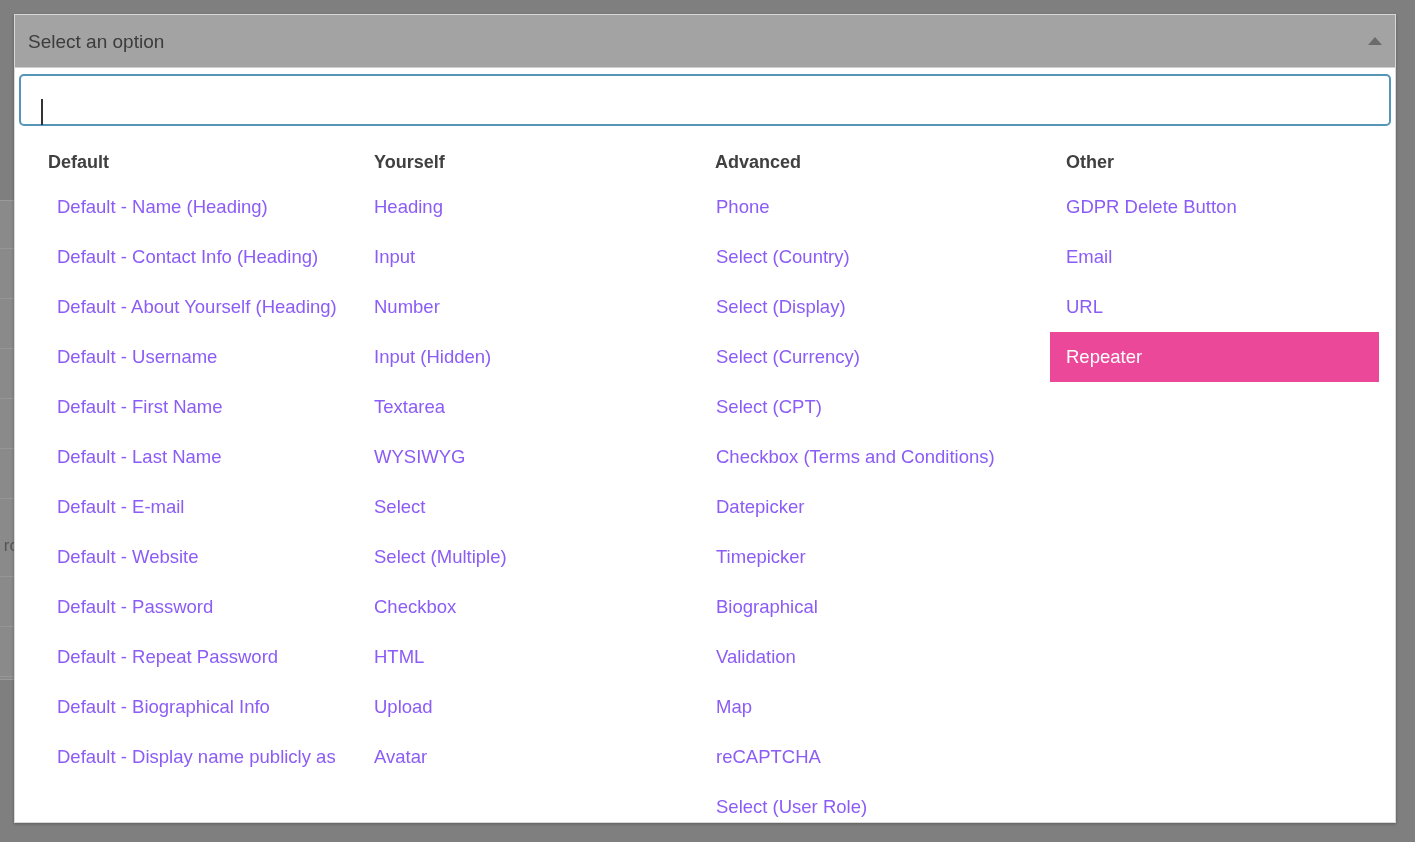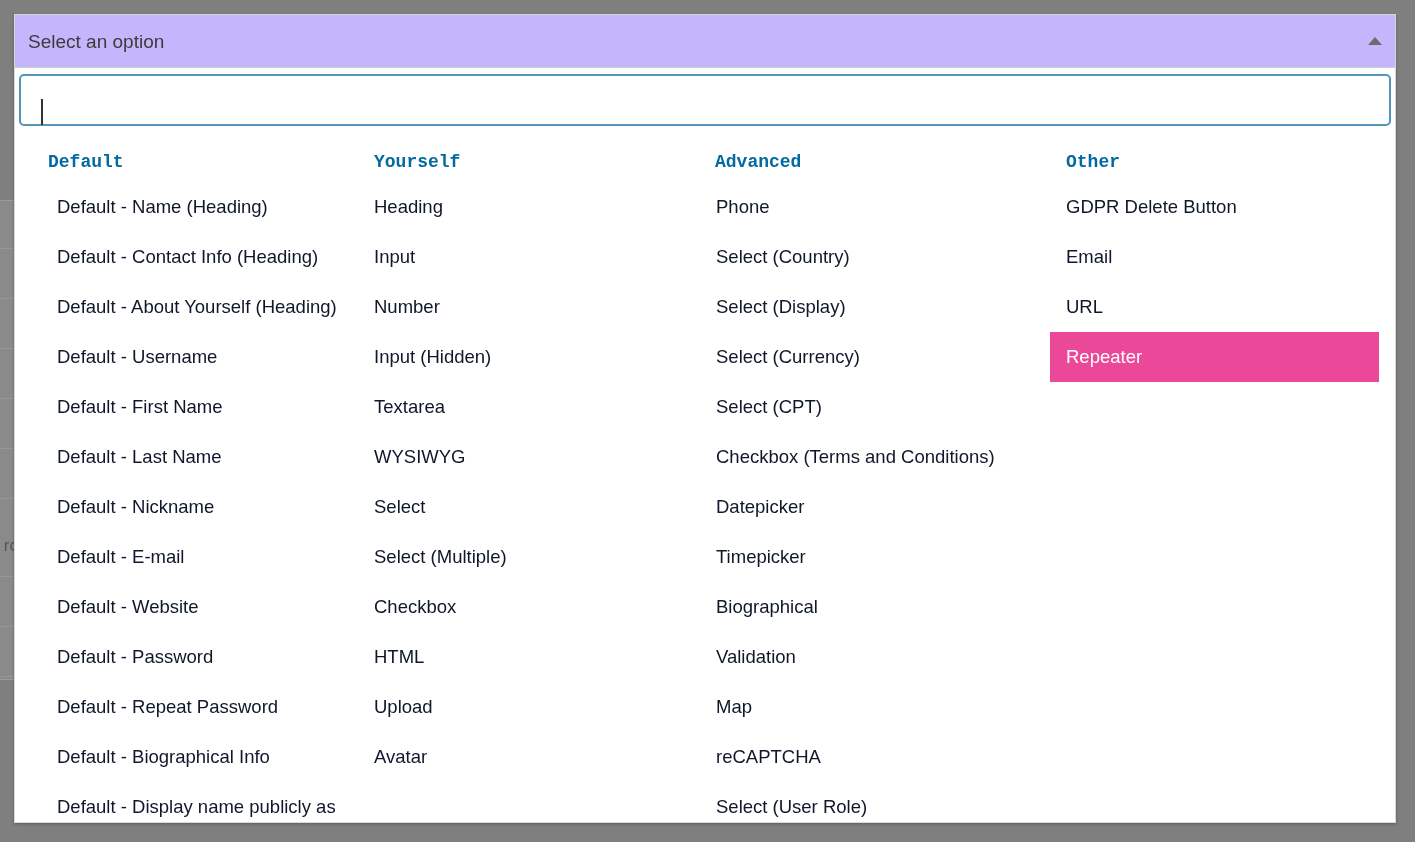--- a/index.html
+++ b/index.html
@@ -66,21 +66,21 @@
     display: flex;
     flex-direction: column;
     overflow: hidden;
   }
 
   
   #dd-header {
     position: relative;
     height: 53px;
     flex: 0 0 53px;
-    background: #c4b5fd;
+    background: #a3a3a3;
     border-bottom: 1px solid #cfcfcf;
     display: flex;
     align-items: center;
     box-sizing: border-box;
   }
   #dd-header-label {
     font-size: 19px;
     color: #3c3c3c;
     padding-left: 13px;
     line-height: 1;
@@ -143,33 +143,32 @@
     padding-top: 12px;
   }
   .opt-col.c0 { width: 345px; padding-left: 20px; }
   .opt-col.c1 { width: 345px; padding-left: 0px; }
   .opt-col.c2 { width: 345px; padding-left: 0px; }
   .opt-col.c3 { width: 329px; padding-left: 0px; }
 
   .opt-group-label {
     font-size: 18px;
     font-weight: bold;
-    color: #0369a1;
+    color: #404040;
     height: 40px;
     line-height: 40px;
     padding-left: 14px;
     box-sizing: border-box;
     white-space: nowrap;
-    font-family: Liberation Mono, monospace;
   }
   .opt-item {
     height: 50px;
     line-height: 50px;
     font-size: 18.5px;
-    color: #0f172a;
+    color: #8b5cf6;
     padding-left: 24px;
     box-sizing: border-box;
     white-space: nowrap;
     overflow: hidden;
     text-overflow: ellipsis;
   }
   .opt-item.selected {
     background: #ec4899;
     color: #ffffff;
   }
@@ -213,21 +212,20 @@
 
   <div id="dd-body">
     <div class="opt-col c0">
         <div class="opt-group-label">Default</div>
         <div class="opt-item">Default - Name (Heading)</div>
         <div class="opt-item">Default - Contact Info (Heading)</div>
         <div class="opt-item">Default - About Yourself (Heading)</div>
         <div class="opt-item">Default - Username</div>
         <div class="opt-item">Default - First Name</div>
         <div class="opt-item">Default - Last Name</div>
-        <div class="opt-item">Default - Nickname</div>
         <div class="opt-item">Default - E-mail</div>
         <div class="opt-item">Default - Website</div>
         <div class="opt-item">Default - Password</div>
         <div class="opt-item">Default - Repeat Password</div>
         <div class="opt-item">Default - Biographical Info</div>
         <div class="opt-item">Default - Display name publicly as</div>
       </div>
     <div class="opt-col c1">
         <div class="opt-group-label">Yourself</div>
         <div class="opt-item">Heading</div>

